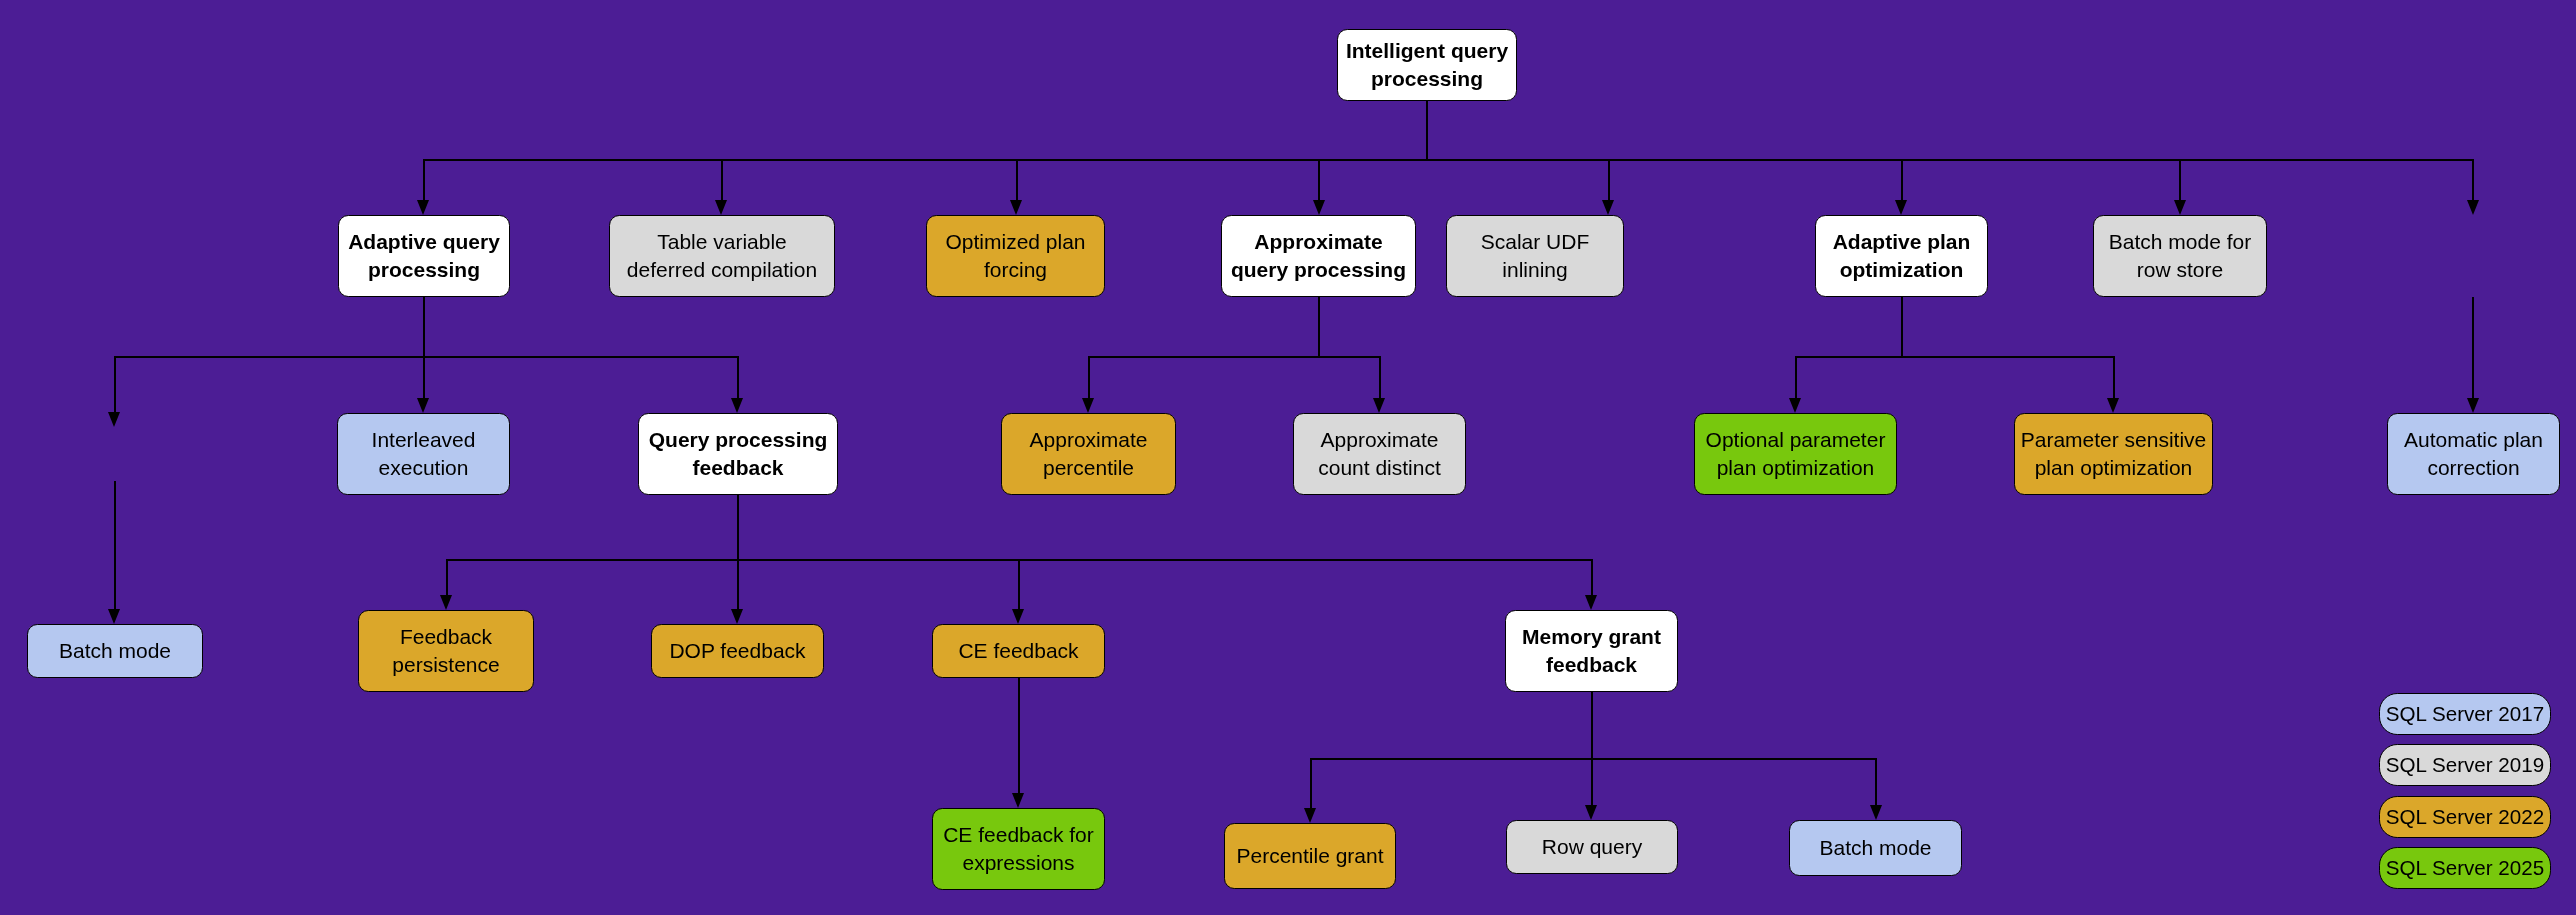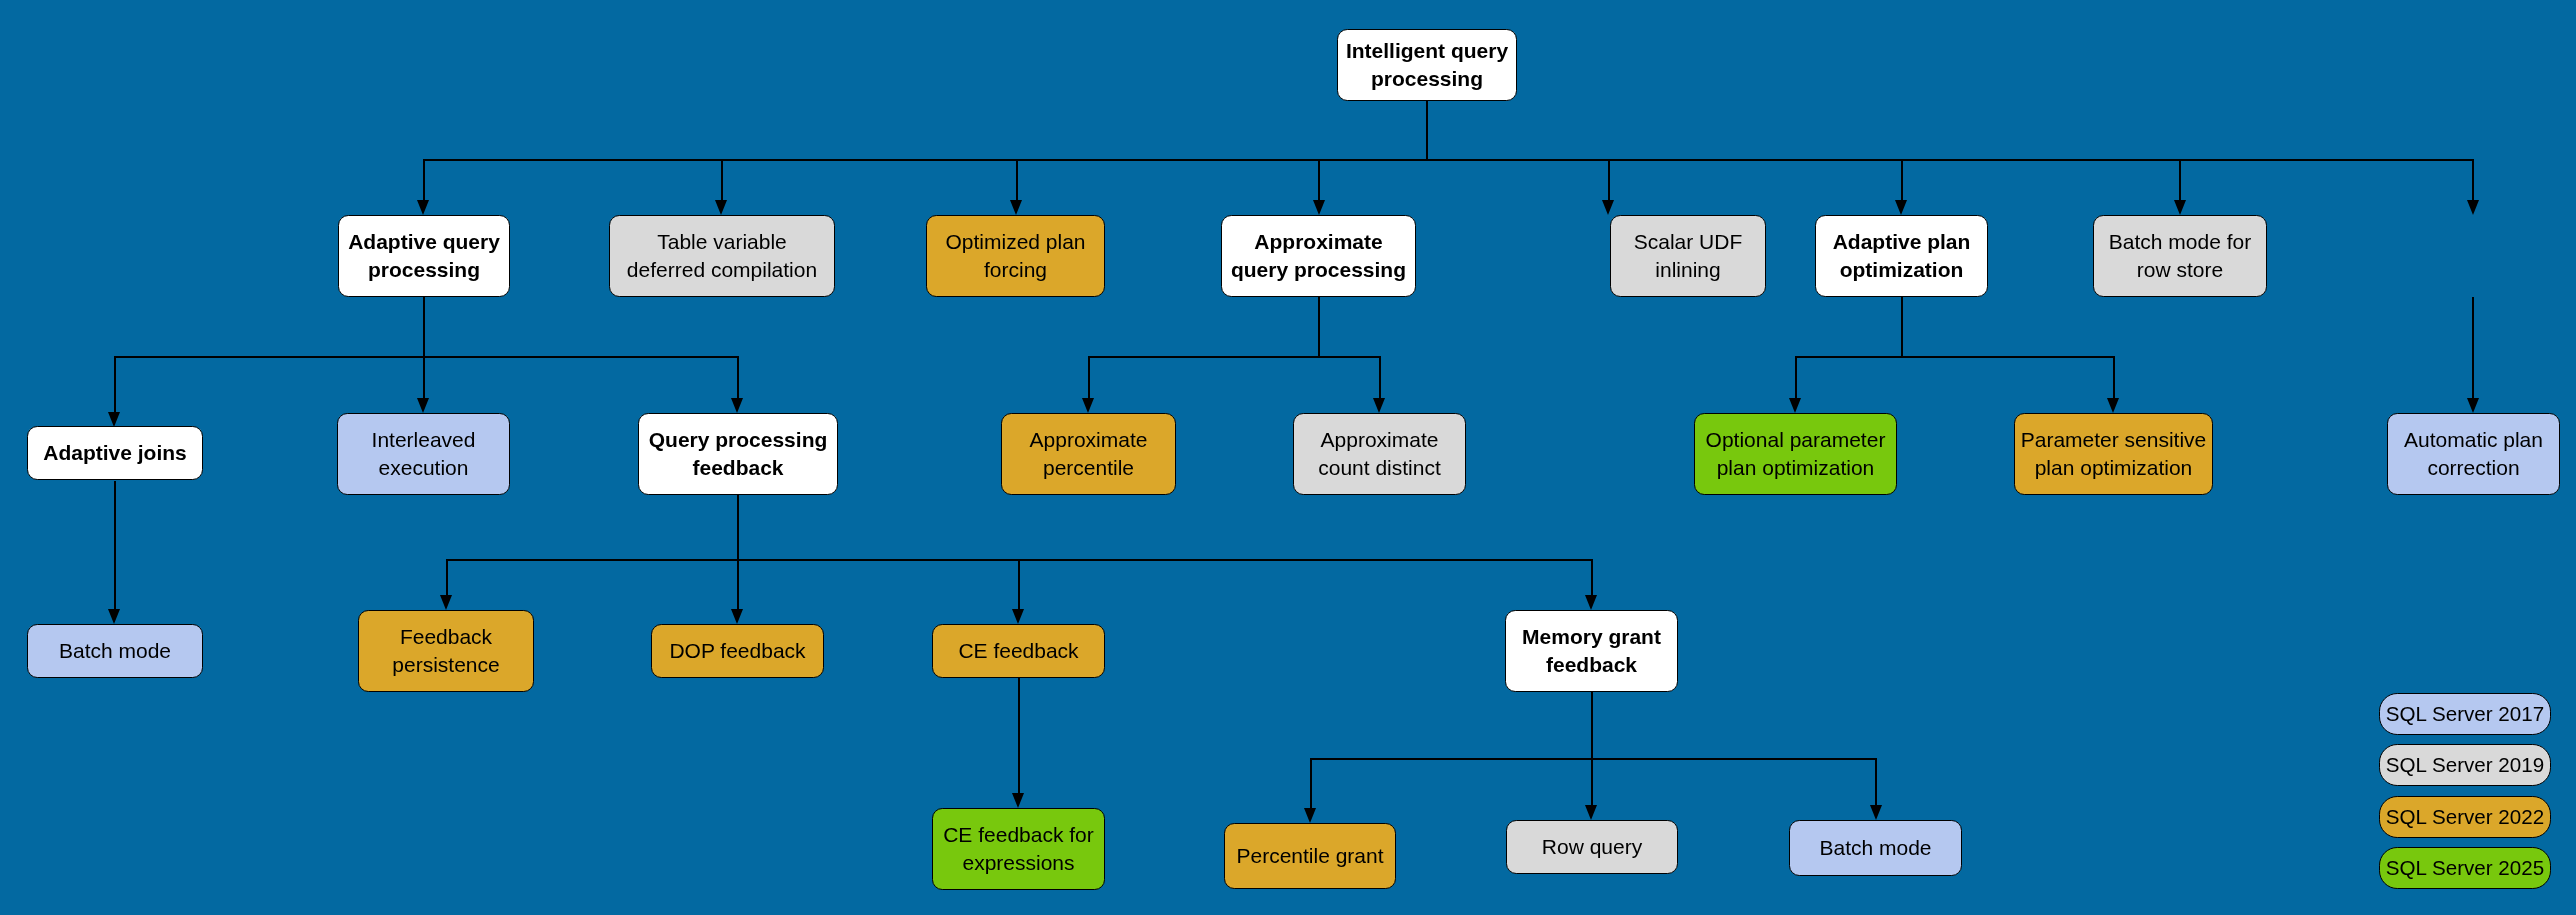--- a/index.html
+++ b/index.html
@@ -1,17 +1,17 @@
 <!DOCTYPE html>
 <html style="font-size:9.2px"><head>
 <meta charset="utf-8">
 <style>
   html,body{margin:0;padding:0;background:#ffffff;}
   .canvas{
-    position:relative;width:2576px;height:916px;background:#0369a1;
+    position:relative;width:2576px;height:916px;background:#4c1d95;
     font-family:"Liberation Sans",sans-serif;color:#000;overflow:hidden;
   }
   .node{
     position:absolute;box-sizing:border-box;
     border:1.7px solid #000;border-radius:10.3px;background:#ffffff;
     display:flex;align-items:center;justify-content:center;
     text-align:center;font-size:21px;line-height:1.32;
     white-space:pre-line;padding:0 4.6px;
   }
   .node.bold{font-weight:700;}
@@ -106,28 +106,27 @@
 processing</div>
 
   <div class="node bold" style="left:338px;top:215px;width:172px;height:82px">Adaptive query
 processing</div>
   <div class="node gray" style="left:609px;top:215px;width:226px;height:82px">Table variable
 deferred compilation</div>
   <div class="node gold" style="left:926px;top:215px;width:179px;height:82px">Optimized plan
 forcing</div>
   <div class="node bold" style="left:1221px;top:215px;width:195px;height:82px">Approximate
 query processing</div>
-  <div class="node gray" style="left:1610px;top:215px;width:156px;height:82px">Scalar UDF
+  <div class="node gray" style="left:1446px;top:215px;width:178px;height:82px">Scalar UDF
 inlining</div>
   <div class="node gray" style="left:2093px;top:215px;width:174px;height:82px">Batch mode for
 row store</div>
   <div class="node bold" style="left:1815px;top:215px;width:173px;height:82px">Adaptive plan
 optimization</div>
 
-  <div class="node bold" style="left:27px;top:426px;width:176px;height:54px">Adaptive joins</div>
   <div class="node blue" style="left:337px;top:413px;width:173px;height:82px">Interleaved
 execution</div>
   <div class="node bold" style="left:638px;top:413px;width:200px;height:82px">Query processing
 feedback</div>
   <div class="node gold" style="left:1001px;top:413px;width:175px;height:82px">Approximate
 percentile</div>
   <div class="node gray" style="left:1293px;top:413px;width:173px;height:82px">Approximate
 count distinct</div>
   <div class="node green" style="left:1694px;top:413px;width:203px;height:82px">Optional parameter
 plan optimization</div>

